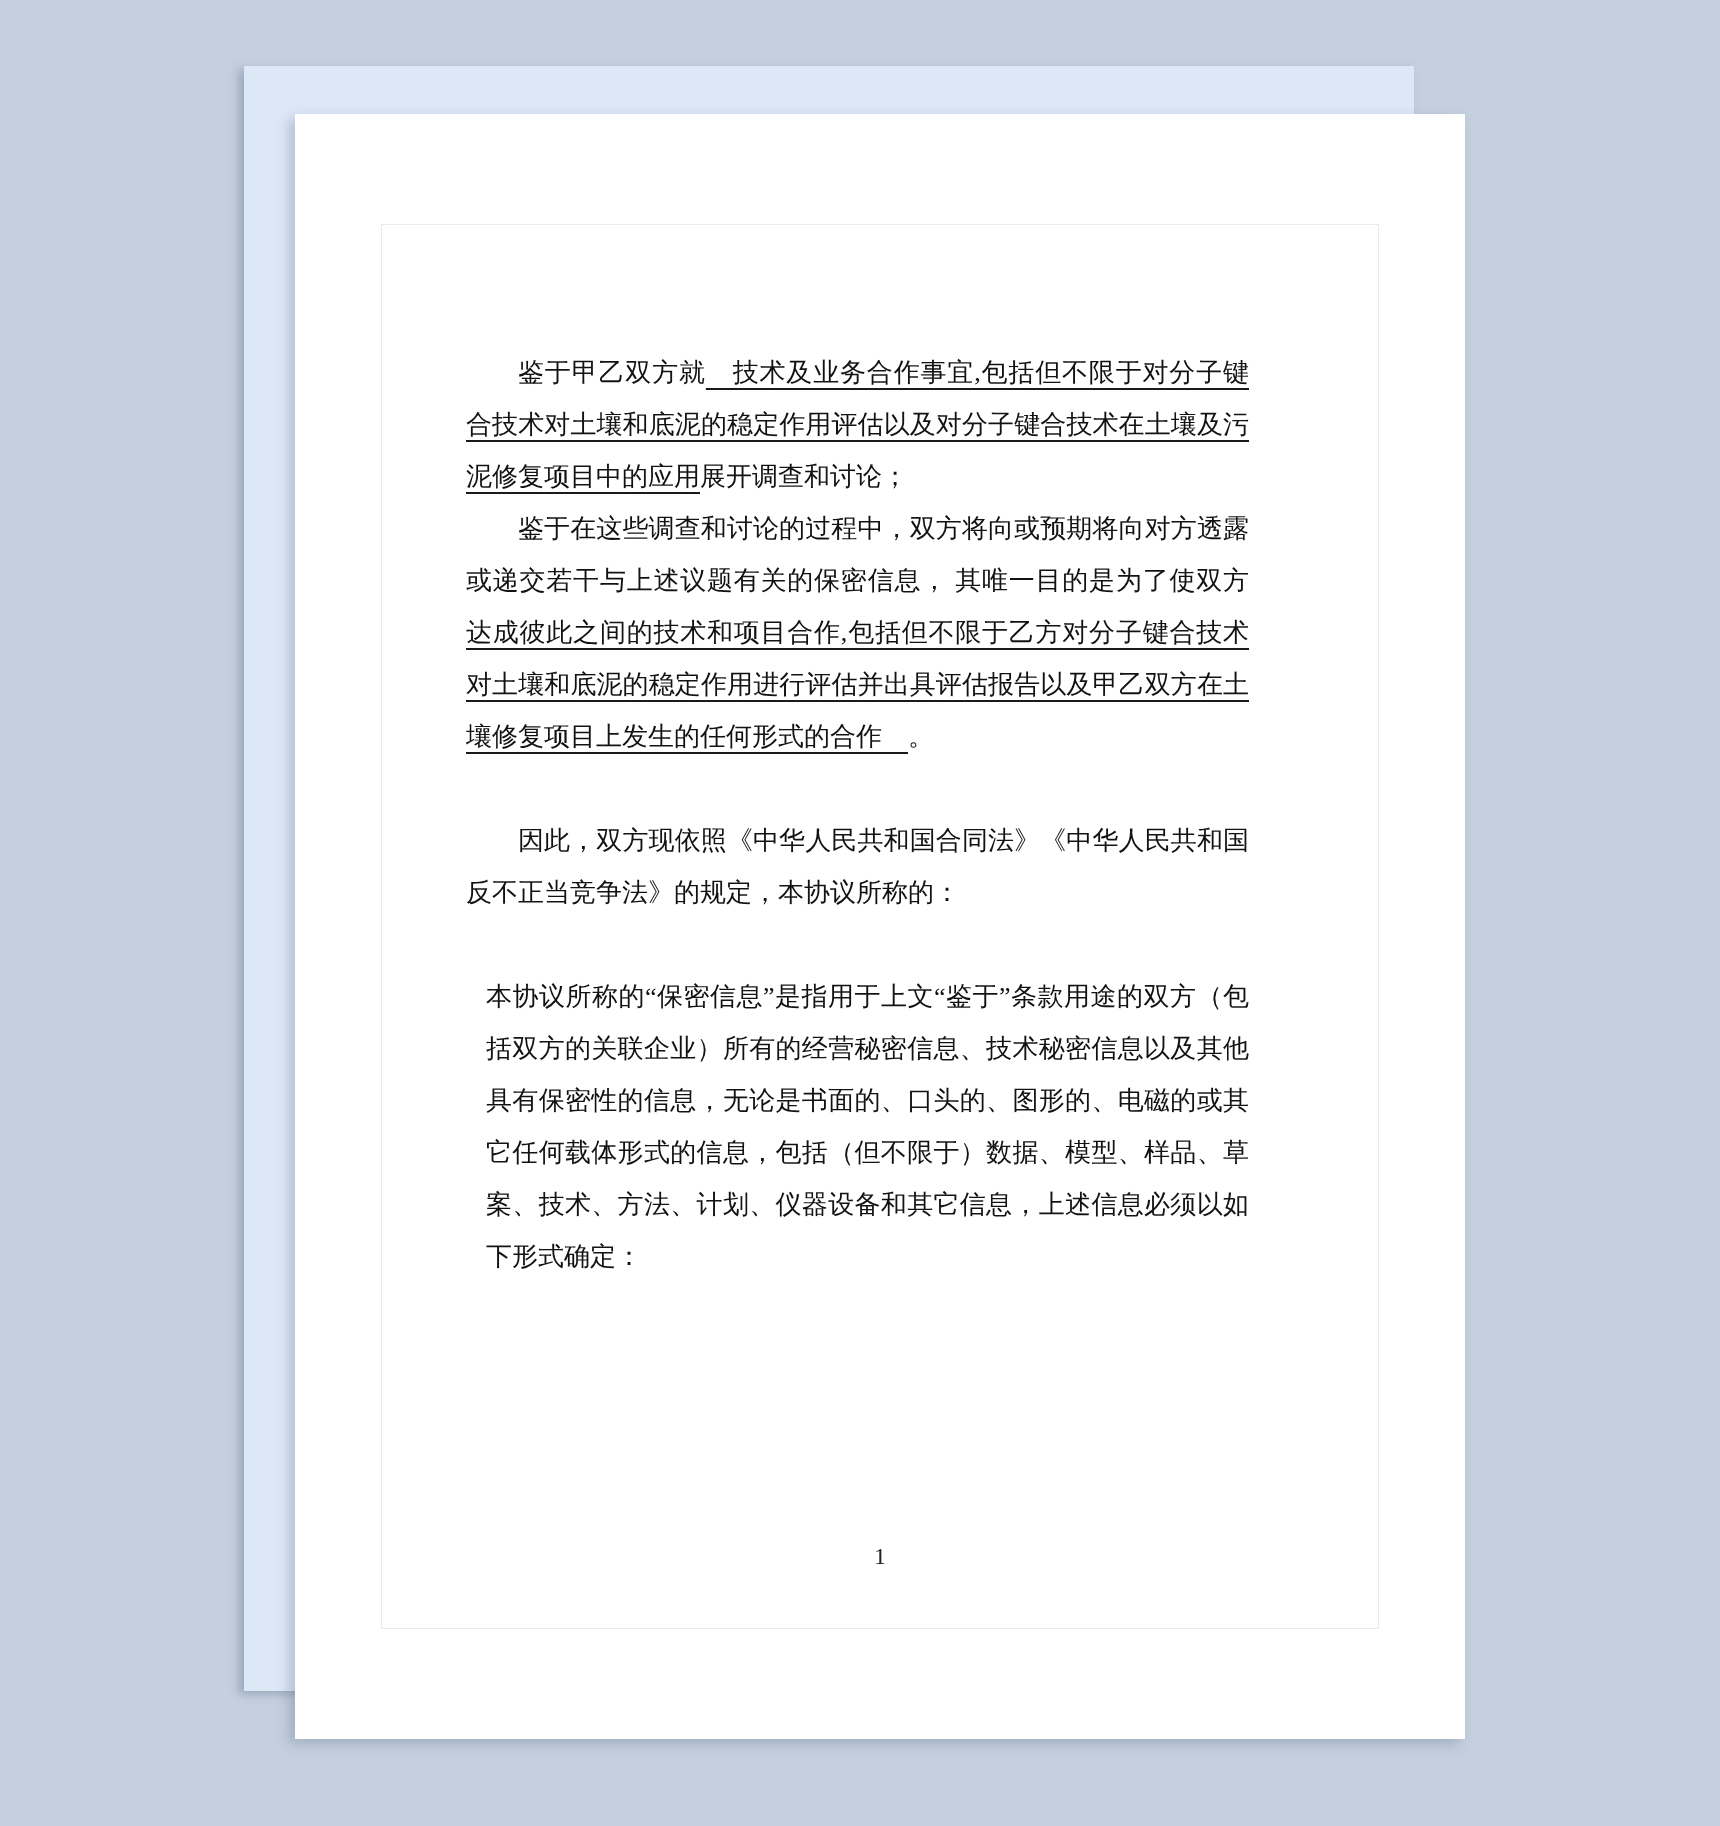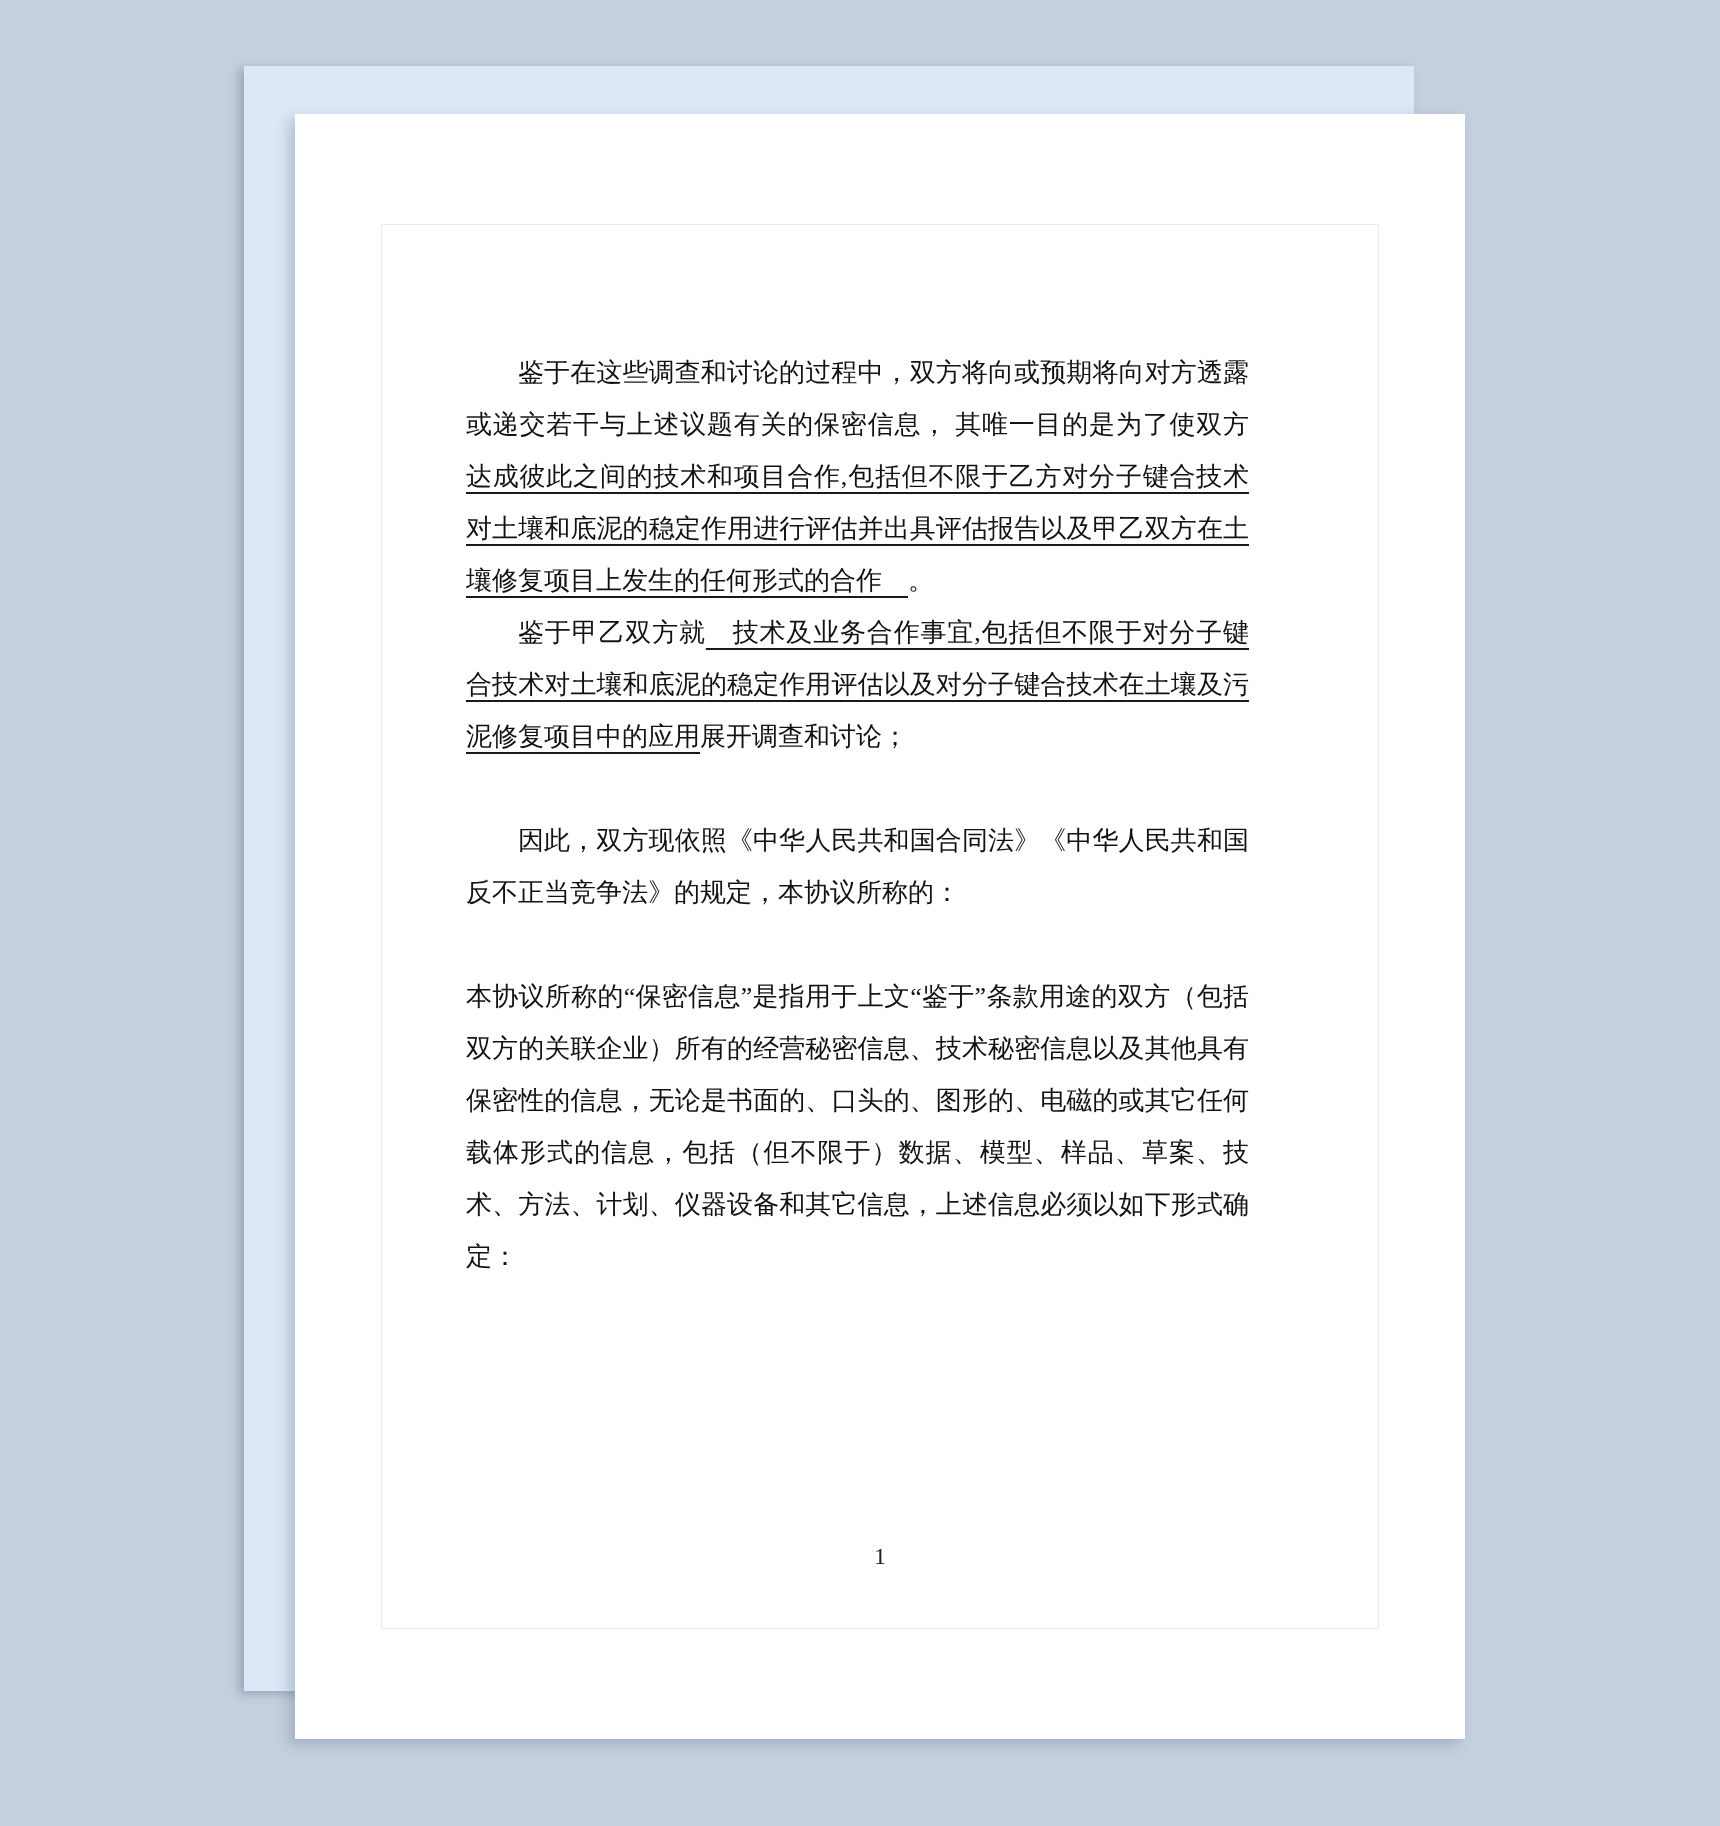--- a/index.html
+++ b/index.html
@@ -73,20 +73,21 @@
     margin-right: 24px;
   }
   .clause-sub {
     margin-left: 38px;
   }
   .clause-sub .num {
     display: inline-block;
     margin-right: 14px;
   }
   .clause-body {
+    margin-left: 20px;
   }
   .clause-sub2 {
     margin-left: 136px;
     text-indent: -38px;
   }
   .page-number {
     position: absolute;
     left: 0;
     top: 1428px;
     width: 100%;
@@ -102,23 +103,23 @@
 <div class="canvas">
 
   <div class="back-sheet"></div>
 
   <div class="page">
 
     <div class="inner-border"></div>
 
     <div class="content">
 
+      <p class="para indent"><span>鉴于甲乙双方就</span><span class="u">　技术及业务合作事宜,包括但不限于对分子键合技术对土壤和底泥的稳定作用评估以及对分子键合技术在土壤及污泥修复项目中的应用</span><span>展开调查和讨论；</span></p>
+
       <p class="para indent"><span>鉴于在这些调查和讨论的过程中，双方将向或预期将向对方透露或递交若干与上述议题有关的保密信息， 其唯一目的是为了使双方</span><span class="u">达成彼此之间的技术和项目合作,包括但不限于乙方对分子键合技术对土壤和底泥的稳定作用进行评估并出具评估报告以及甲乙双方在土壤修复项目上发生的任何形式的合作　</span><span>。</span></p>
-
-      <p class="para indent"><span>鉴于甲乙双方就</span><span class="u">　技术及业务合作事宜,包括但不限于对分子键合技术对土壤和底泥的稳定作用评估以及对分子键合技术在土壤及污泥修复项目中的应用</span><span>展开调查和讨论；</span></p>
 
       <div class="gap"></div>
 
       <p class="para indent">因此，双方现依照《中华人民共和国合同法》《中华人民共和国反不正当竞争法》的规定，本协议所称的：</p>
 
       <div class="gap"></div>
 
 
 
       <p class="para clause-body">本协议所称的“保密信息”是指用于上文“鉴于”条款用途的双方（包括双方的关联企业）所有的经营秘密信息、技术秘密信息以及其他具有保密性的信息，无论是书面的、口头的、图形的、电磁的或其它任何载体形式的信息，包括（但不限于）数据、模型、样品、草案、技术、方法、计划、仪器设备和其它信息，上述信息必须以如下形式确定：</p>

